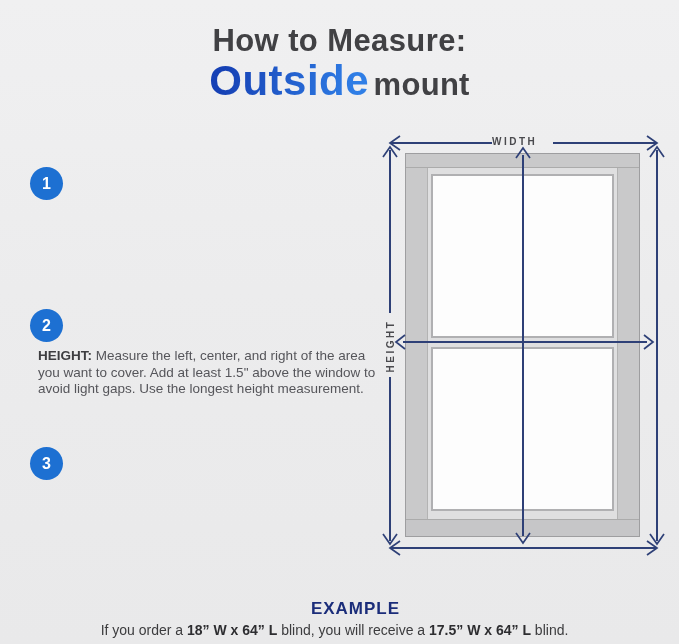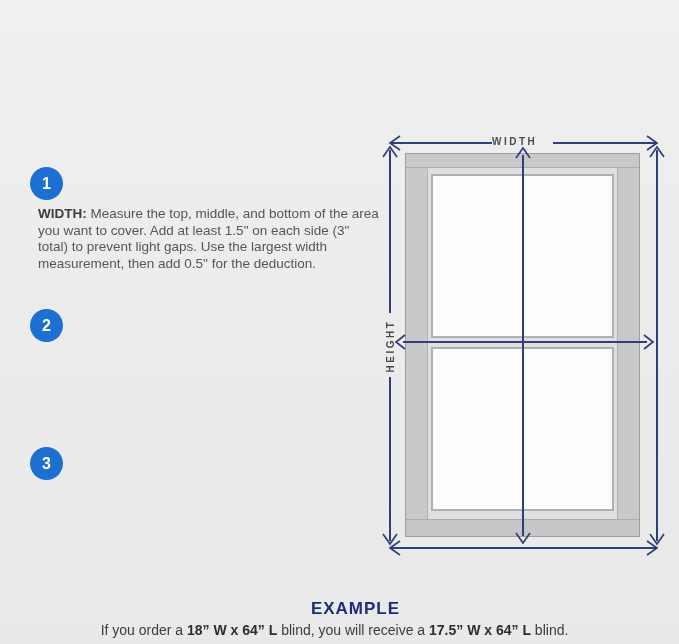--- a/index.html
+++ b/index.html
@@ -68,29 +68,34 @@
   .example-heading{font-size:17px;font-weight:700;letter-spacing:1px;color:#1b2d7a;padding-left:32px;}
   .example-text{margin:2px 10px 0 0;font-size:14px;color:#3c3c3e;line-height:18px;}
   .example-text b{color:#2d2d30;font-weight:700;}
 </style>
 </head>
 <body>
 
 <div class="page">
 
   <header class="title">
+    <div class="title-line1">How to Measure:</div>
+    <div class="title-line2">
+      <span class="title-highlight">Outside</span>
+      <span class="title-suffix">mount</span>
+    </div>
   </header>
 
   <section class="step step-1">
     <div class="step-badge">1</div>
-    <p class="step-text"><b>WIDTH:</b> <span>Measure the top, middle, and bottom of the area you want to cover. Add at least 1.5" on each side (3" total) to prevent light gaps. Use the largest width measurement, then add 0.5" for the deduction.</span></p>
   </section>
 
   <section class="step step-2">
     <div class="step-badge">2</div>
+    <p class="step-text"><b>HEIGHT:</b> <span>Measure the left, center, and right of the area you want to cover. Add at least 1.5" above the window to avoid light gaps. Use the longest height measurement.</span></p>
   </section>
 
   <section class="step step-3">
     <div class="step-badge">3</div>
   </section>
 
   <section class="diagram">
 
     <div class="win-outer">
       <div class="win-lintel"></div>

